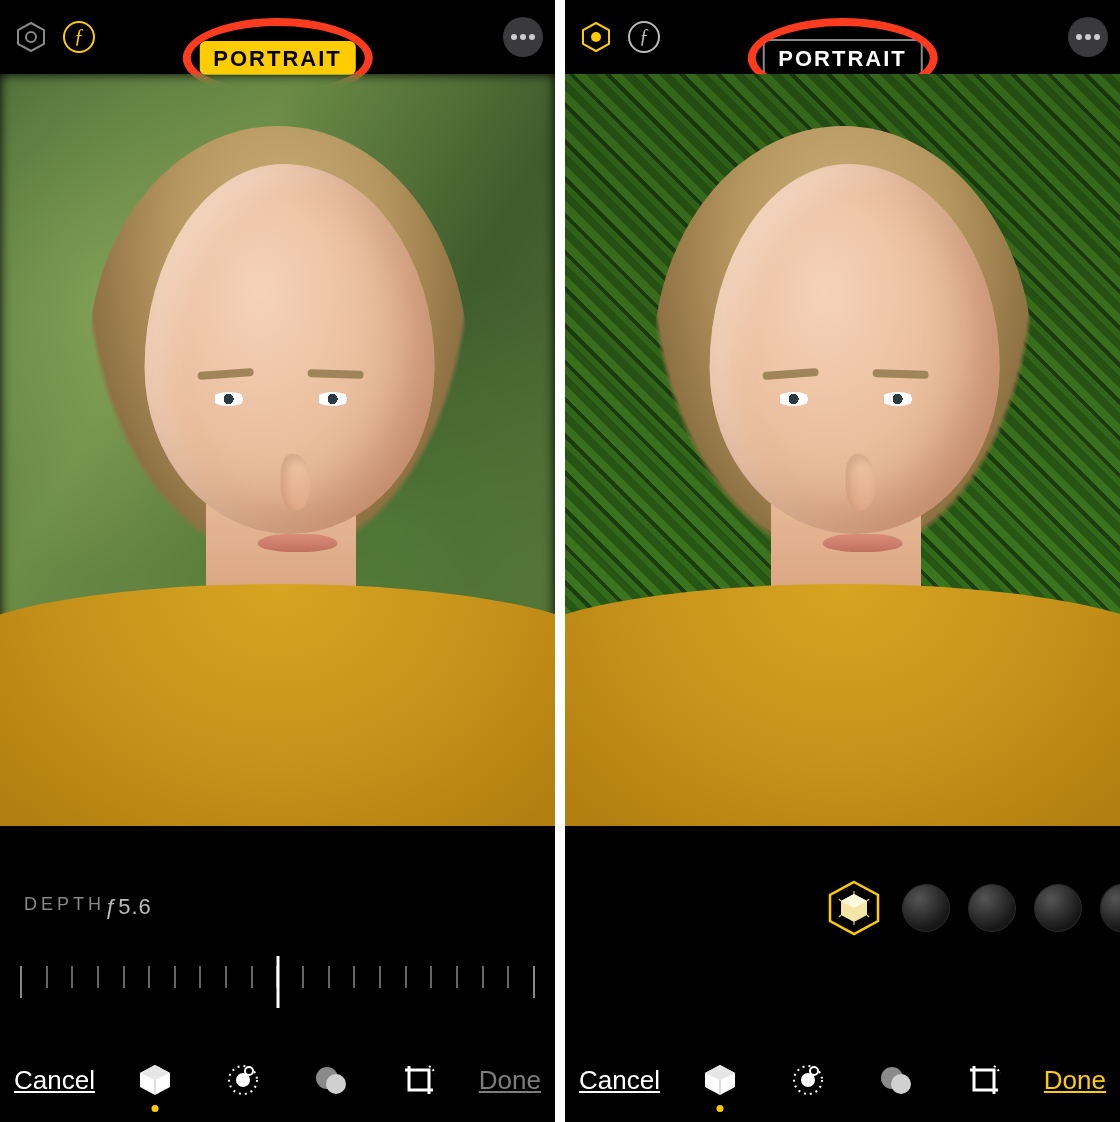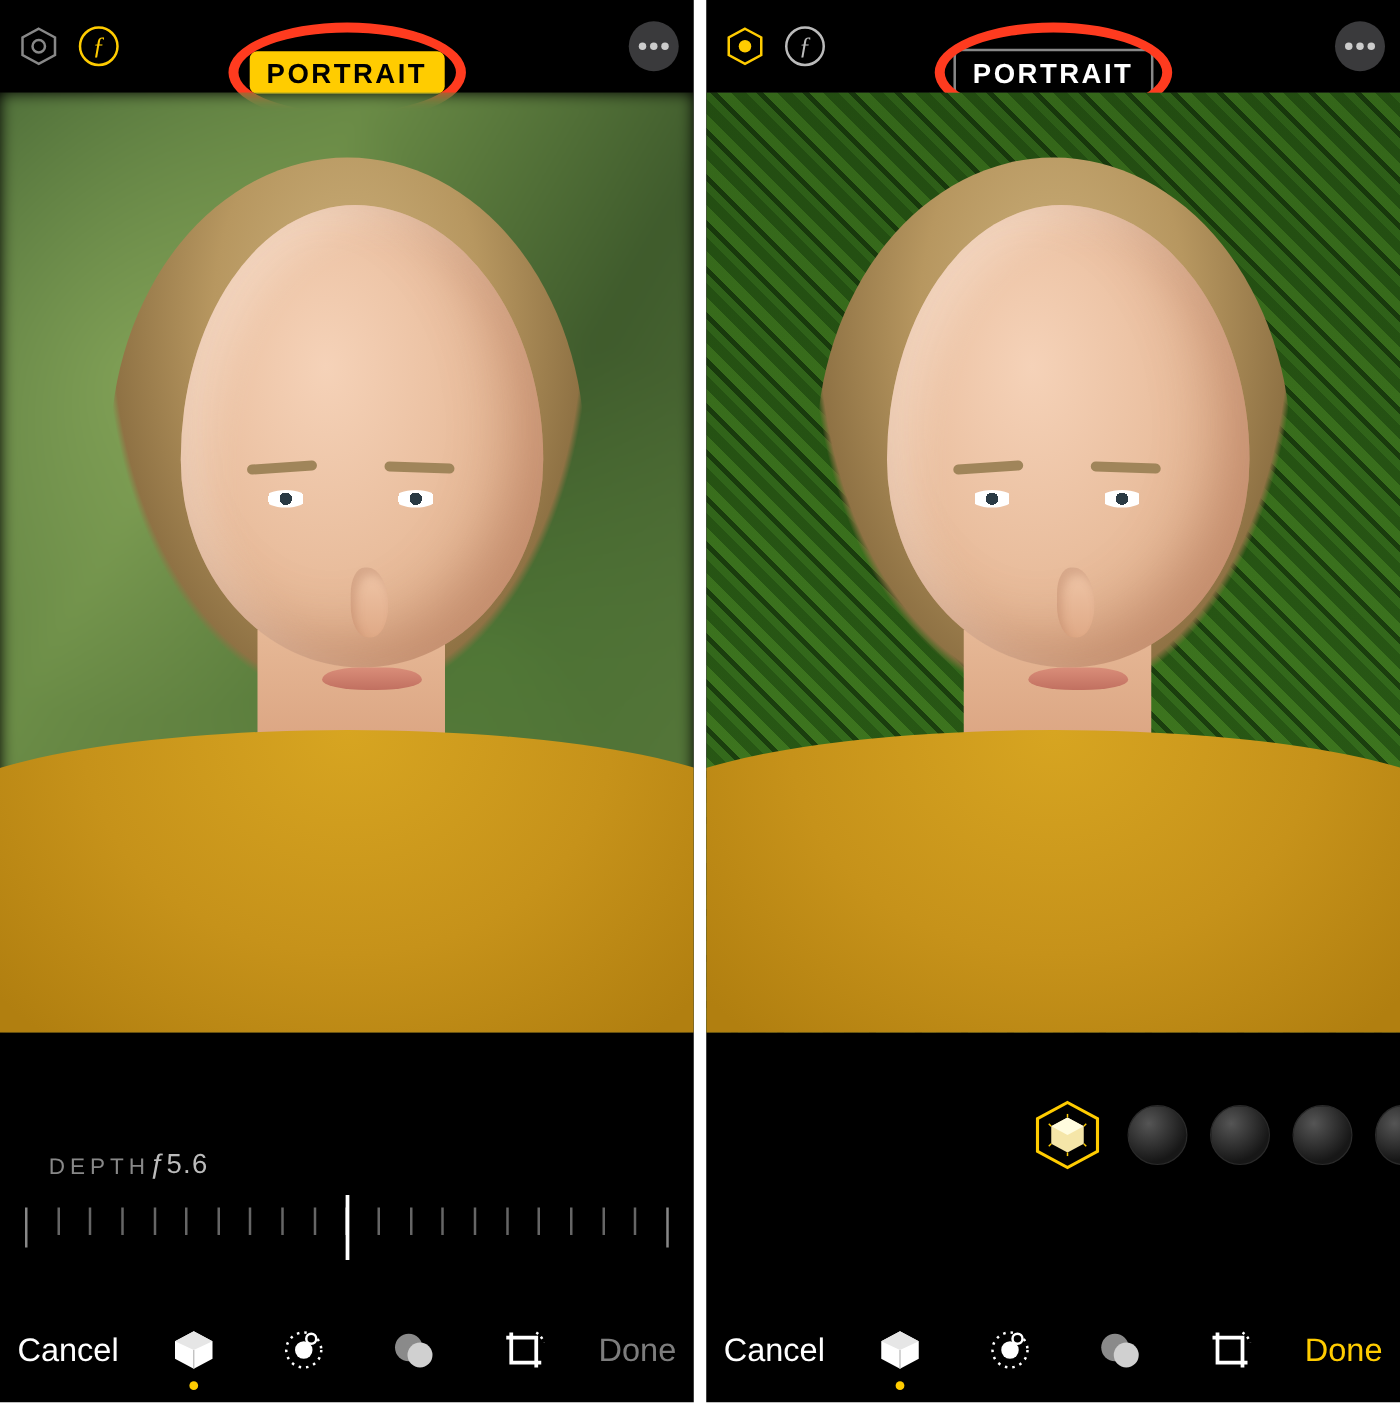--- a/index.html
+++ b/index.html
@@ -40,36 +40,36 @@
   .sweater { position: absolute; left: -10%; right: -10%; top: 510px; bottom: -40px; background: radial-gradient(ellipse at 50% 0%, #d7a521 0%, #c6921a 45%, #b17f10 80%); border-radius: 50% 50% 0 0 / 24% 24% 0 0; }
   .eye { position: absolute; width: 34px; height: 14px; background: radial-gradient(circle at 50% 50%, #2a3a44 0 5px, #fff 5px 14px, transparent 14px); border-radius: 50%; top: 228px; }
   .eye.l { left: calc(50% - 78px); }
   .eye.r { left: calc(50% + 26px); }
   .brow { position: absolute; width: 56px; height: 8px; background: #a0855a; border-radius: 4px; top: 206px; }
   .brow.l { left: calc(50% - 92px); transform: rotate(-4deg); }
   .brow.r { left: calc(50% + 18px); transform: rotate(2deg); }
   .nose { position: absolute; left: 50%; top: 290px; transform: translateX(-30%); width: 30px; height: 56px; background: linear-gradient(#f0c7a9, #dfa986); border-radius: 40% 60% 50% 50%; box-shadow: 4px 6px 8px rgba(160,100,70,.3) inset; }
   .mouth { position: absolute; left: 50%; top: 370px; transform: translateX(-40%); width: 80px; height: 18px; background: linear-gradient(#d98d79, #c17060); border-radius: 40% 40% 50% 50% / 60% 60% 50% 50%; }
   .bottom-zone { flex: 1; display: flex; flex-direction: column; justify-content: flex-end; }
-  .depth-row { display: flex; align-items: flex-end; padding: 0 39px; height: 50px; color: #888; font-size: 18px; letter-spacing: 4px; }
+  .depth-row { display: flex; align-items: flex-start; padding: 0 24px; height: 50px; color: #888; font-size: 18px; letter-spacing: 4px; }
   .depth-label { flex: 0 0 auto; }
   .depth-value { font-size: 22px; letter-spacing: 1px; color: #bbb; }
   .ruler { position: relative; height: 60px; margin: 8px 0 26px; }
   .ruler-ticks { position: absolute; left: 20px; right: 20px; top: 50%; transform: translateY(-50%); display: flex; justify-content: space-between; }
   .ruler-ticks span { width: 2px; height: 22px; background: #666; }
   .ruler-ticks span.end { height: 32px; background: #888; }
   .ruler-cursor { position: absolute; left: 50%; top: 4px; width: 3px; height: 52px; background: #fff; transform: translateX(-50%); }
   .lighting-row { display: flex; align-items: center; justify-content: flex-end; gap: 18px; height: 100px; padding-right: 0; overflow: hidden; }
   .lighting-item { width: 48px; height: 48px; border-radius: 50%; background: radial-gradient(circle at 35% 30%, #555, #171717 70%); border: 1px solid #2a2a2a; cursor: pointer; flex: 0 0 auto; }
   .lighting-item.partial { margin-right: -24px; width: 44px; }
   .lighting-selected { width: 60px; height: 60px; display: flex; align-items: center; justify-content: center; position: relative; cursor: pointer; flex: 0 0 auto; }
   .lighting-selected .hex-outline { position: absolute; inset: 0; }
   .toolbar { height: 84px; display: flex; align-items: center; padding: 0 14px; }
   .toolbar-center { flex: 1; display: flex; justify-content: center; gap: 44px; align-items: center; }
-  .txt-btn { font-size: 26px; color: #fff; cursor: pointer; }
+  .txt-btn { font-size: 26px; color: #fff; cursor: pointer; text-decoration: underline; }
   .txt-btn.dim { color: #7d7d7d; }
   .txt-btn.yellow { color: #ffcc00; }
   .tool-icon { width: 44px; height: 44px; display: flex; align-items: center; justify-content: center; position: relative; cursor: pointer; }
   .active-dot { position: absolute; bottom: -10px; left: 50%; transform: translateX(-50%); width: 7px; height: 7px; background: #ffcc00; border-radius: 50%; }
   svg { display: block; }
 </style>
 </head>
 <body>
 
 <div class="container">

